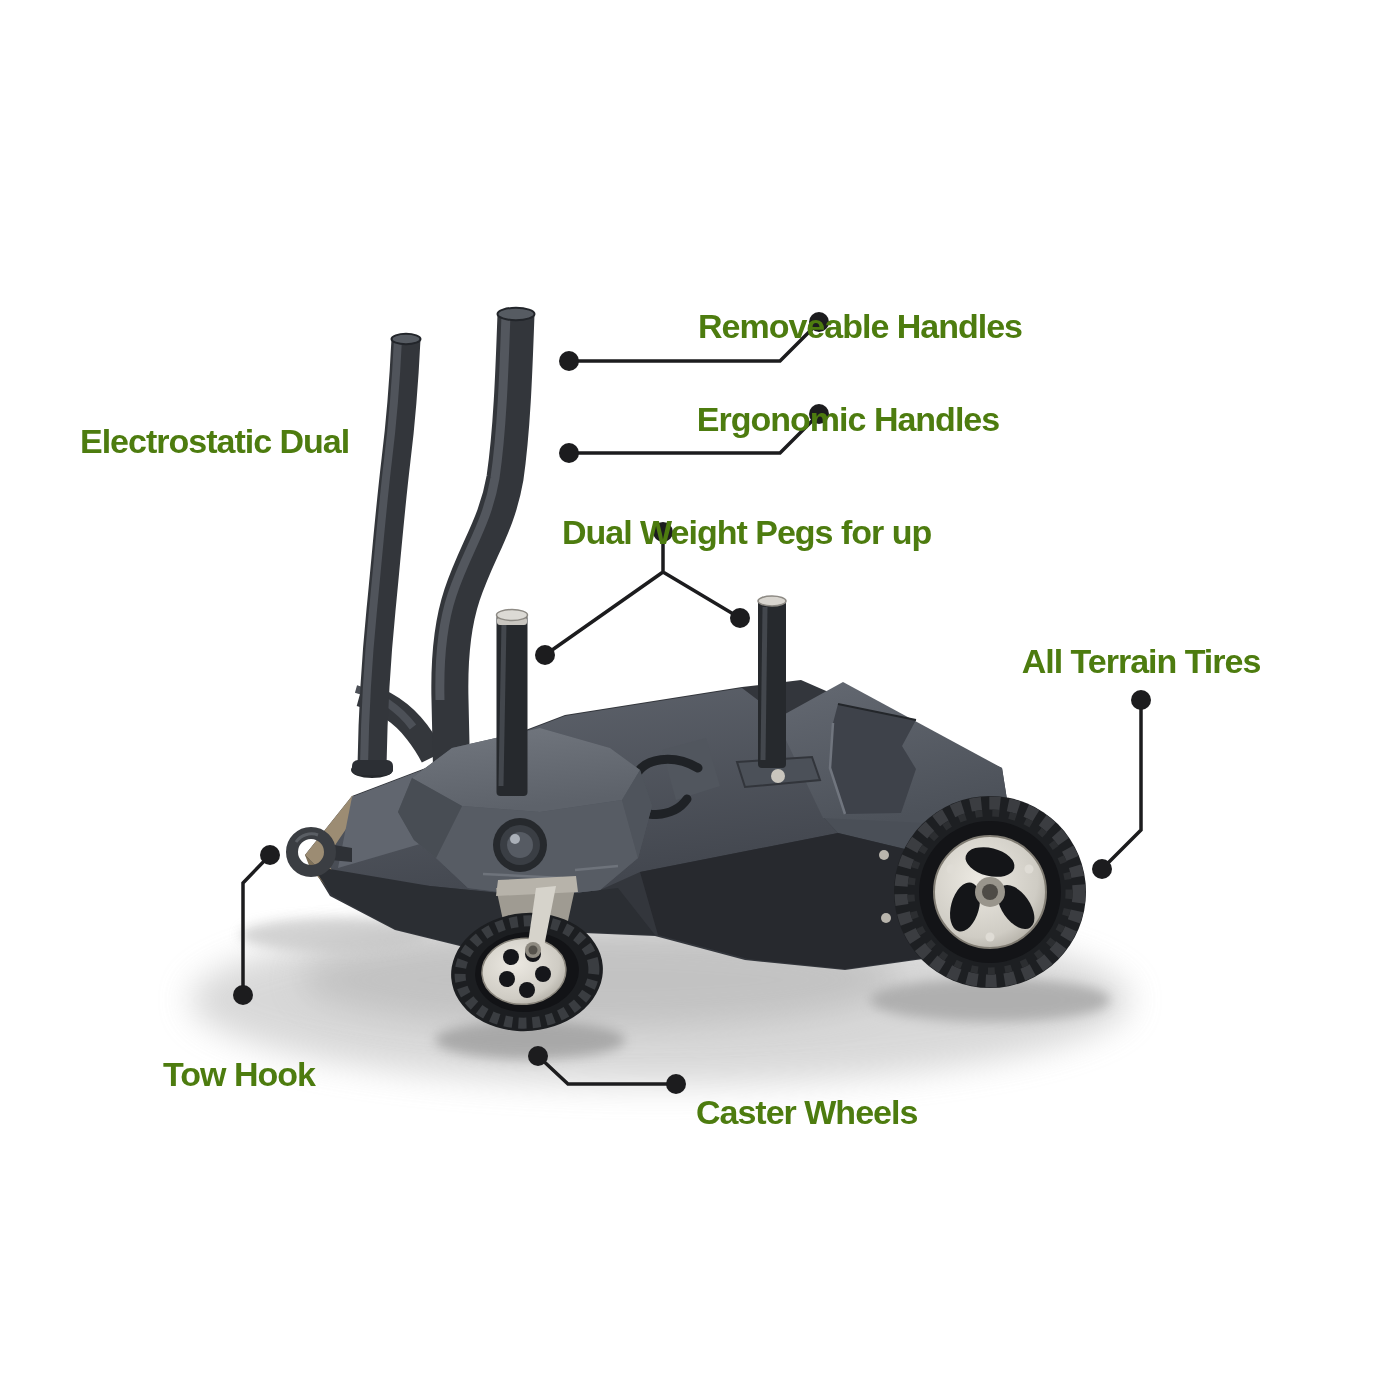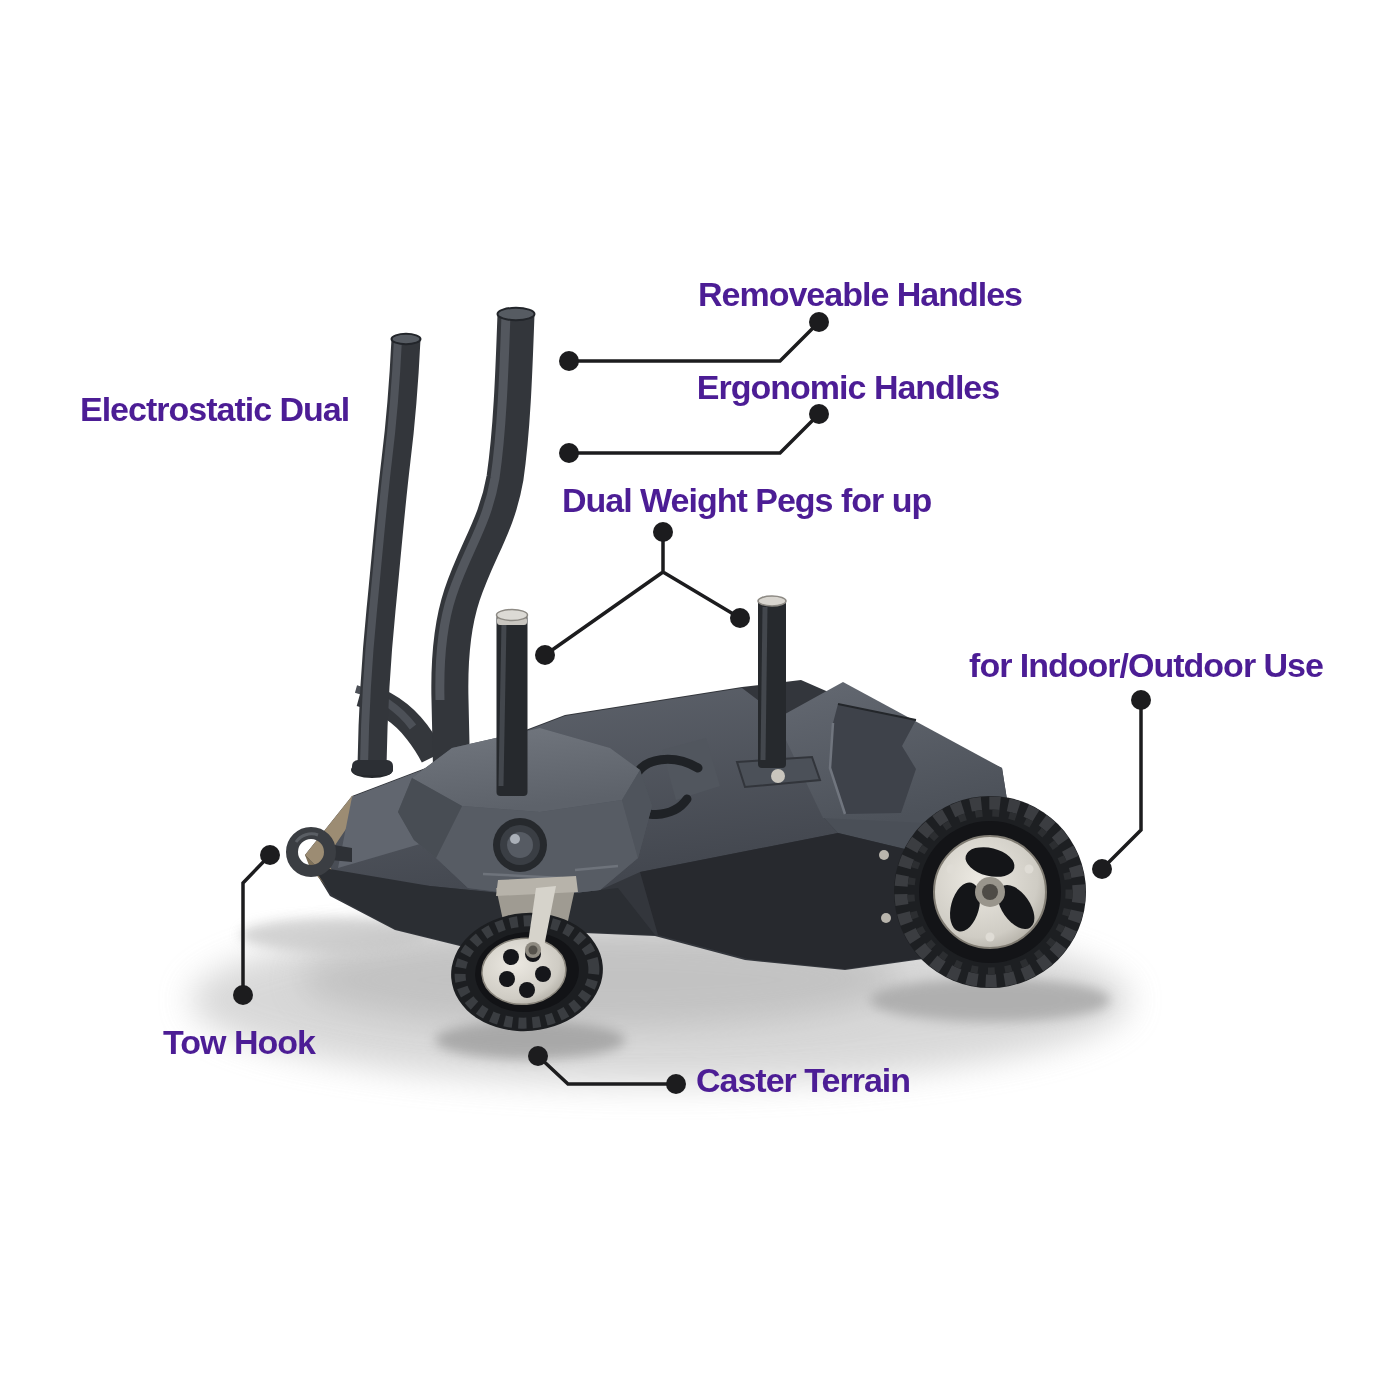--- a/index.html
+++ b/index.html
@@ -3,21 +3,21 @@
 <meta charset="utf-8">
 <style>
   html,body{margin:0;padding:0;background:#fff;}
   .stage{
     position:relative;width:1390px;height:1390px;background:#ffffff;
     font-family:"Liberation Sans", sans-serif;overflow:hidden;
   }
   .art{position:absolute;left:0;top:0;width:1390px;height:1390px;}
   .lbl{
     position:absolute;font-weight:bold;font-size:34px;line-height:36px;
-    letter-spacing:-1px;color:#4c1d95;white-space:nowrap;
+    letter-spacing:-1px;color:#4d7c0f;white-space:nowrap;margin-top:32px;
   }
   .lbl.centered{transform:translateX(-50%);}
 </style>
 </head>
 <body>
 
 <div class="stage">
 
   <svg class="art" viewBox="0 0 1390 1390" xmlns="http://www.w3.org/2000/svg">
     <defs>
@@ -221,19 +221,19 @@
   </svg>
 
   <div class="lbl centered" style="left:860px;top:276px;">Removeable Handles</div>
 
   <div class="lbl centered" style="left:848px;top:369px;">Ergonomic Handles</div>
 
   <div class="lbl" style="left:80px;top:391px;">Electrostatic Dual</div>
 
   <div class="lbl" style="left:562px;top:482px;">Dual Weight Pegs for up</div>
 
-  <div class="lbl centered" style="left:1146px;top:647px;">for Indoor/Outdoor Use</div>
+  <div class="lbl centered" style="left:1141px;top:611px;">All Terrain Tires</div>
 
   <div class="lbl" style="left:163px;top:1024px;">Tow Hook</div>
 
-  <div class="lbl" style="left:696px;top:1062px;">Caster Terrain</div>
+  <div class="lbl" style="left:696px;top:1062px;">Caster Wheels</div>
 
 </div>
 
 </body></html>

